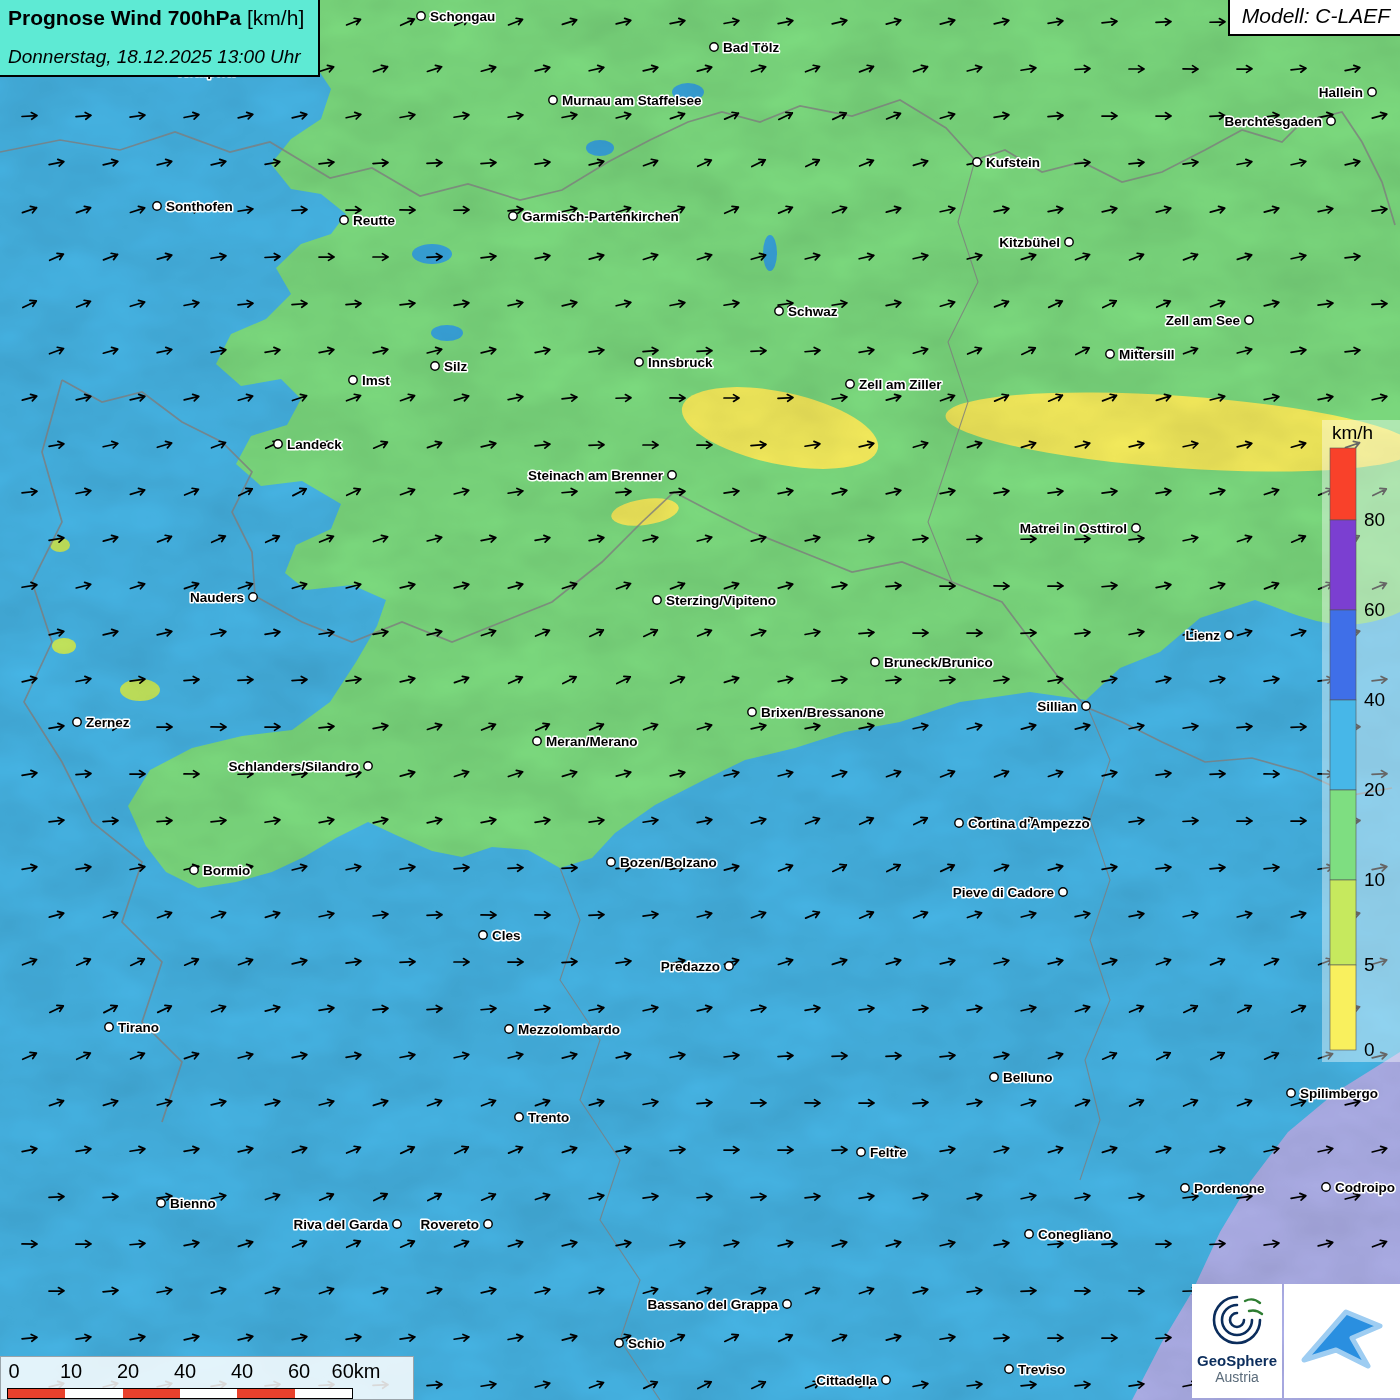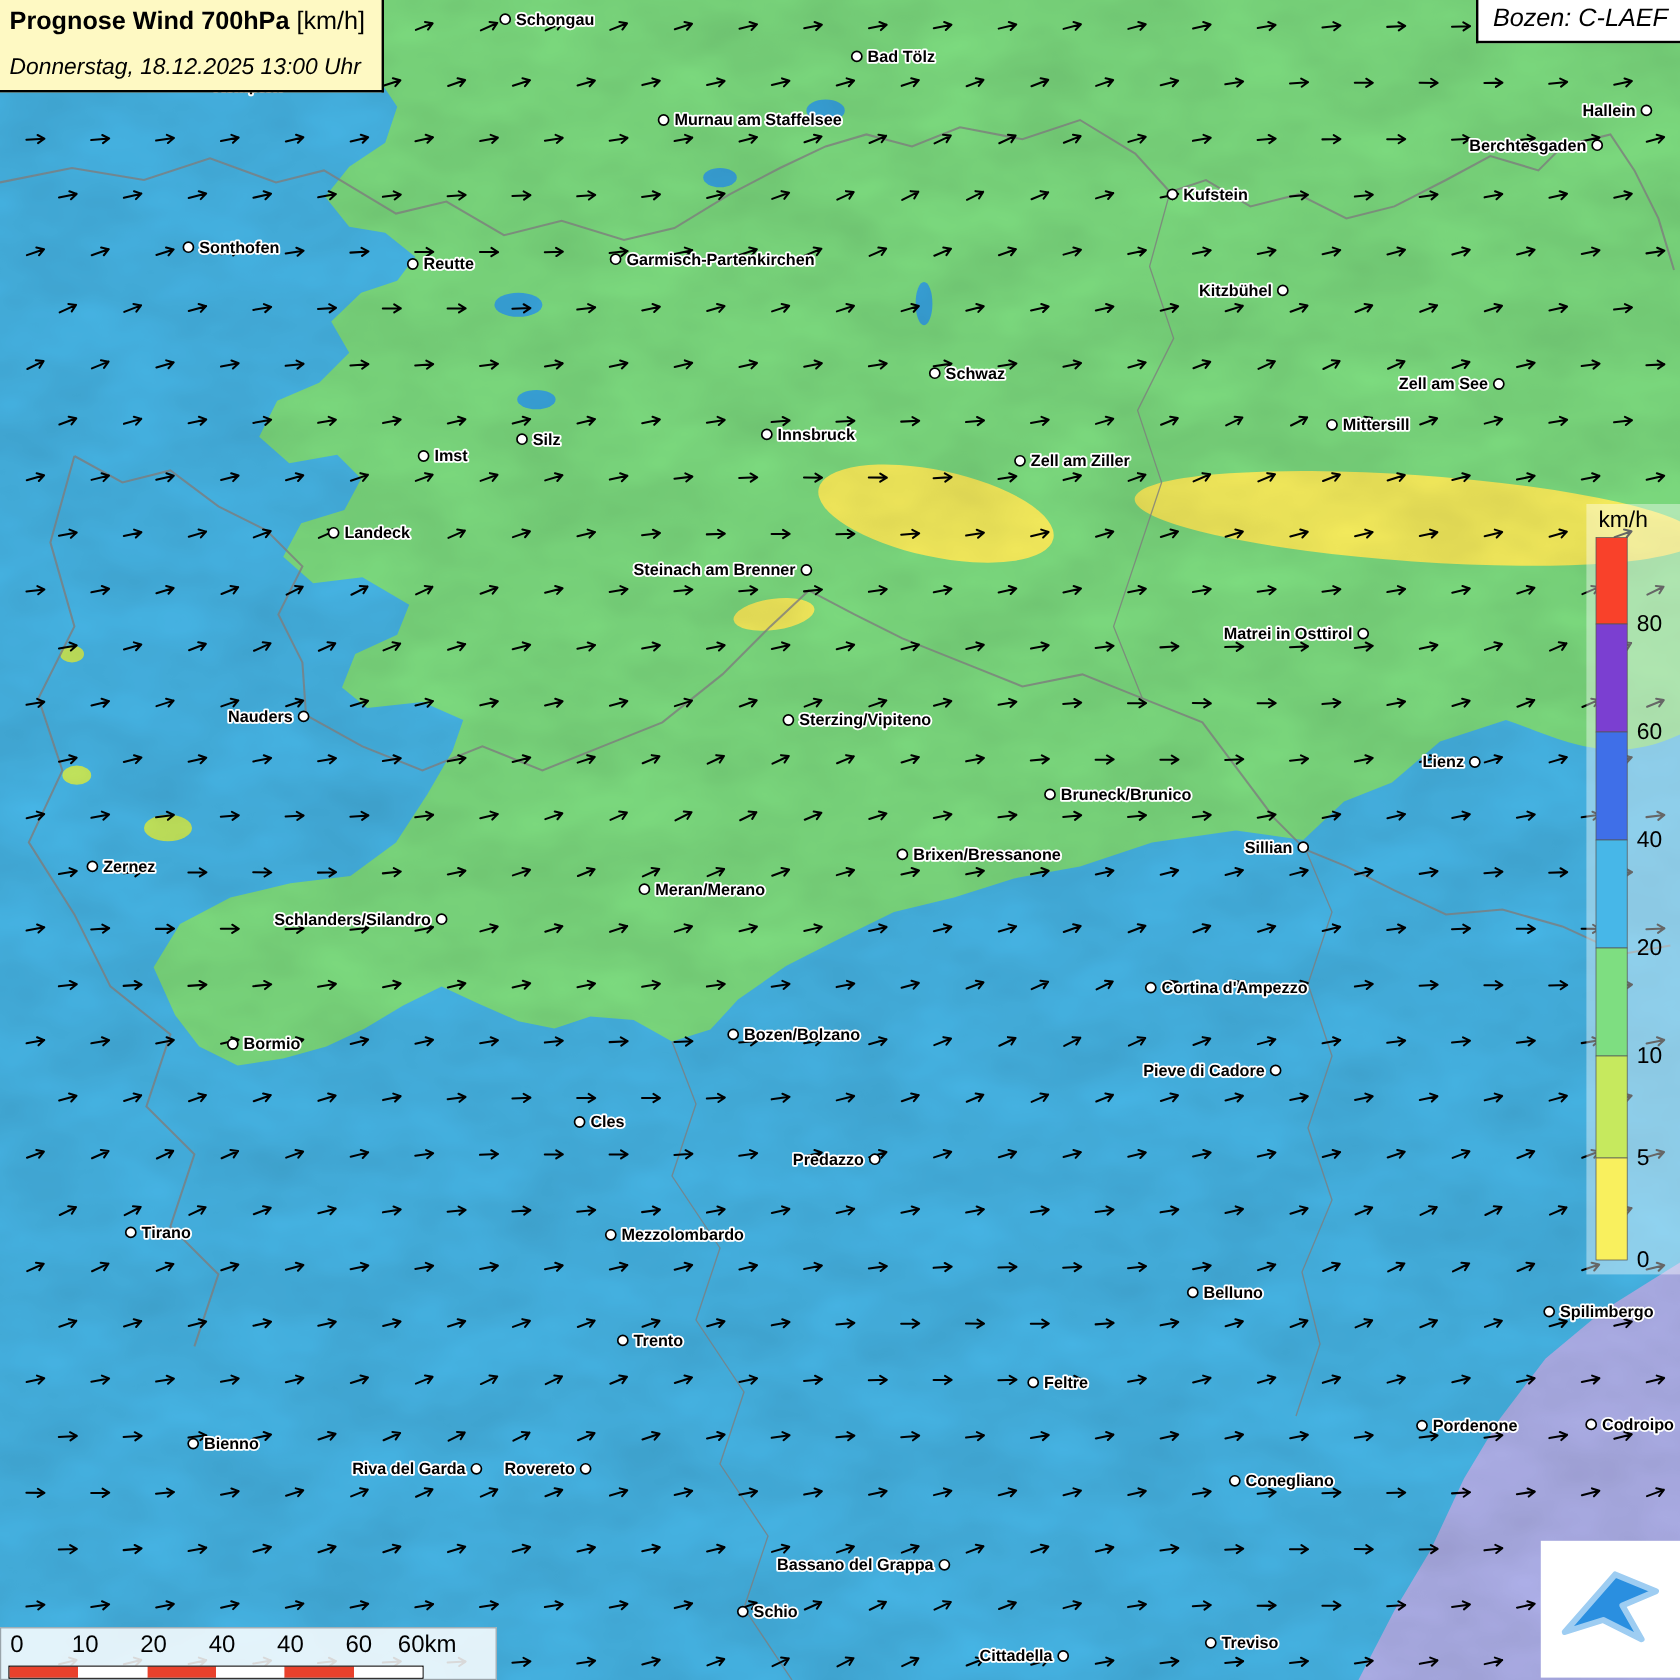--- a/index.html
+++ b/index.html
@@ -10,21 +10,21 @@
   #stage{position:absolute;inset:0;width:1400px;height:1400px;}
   #map{position:absolute;left:0;top:0;}
   .city-dot{fill:#ffffff;stroke:#000000;stroke-width:1.4;}
   .city-label{
     font-family:"Liberation Sans",sans-serif;font-size:13.5px;font-weight:bold;
     fill:#000;stroke:#ffffff;stroke-width:3px;paint-order:stroke;stroke-linejoin:round;
   }
   .legend-unit{font-family:"Liberation Sans",sans-serif;font-size:19px;fill:#000;}
   .legend-tick{font-family:"Liberation Sans",sans-serif;font-size:19px;fill:#000;}
   #titlebox{
-    position:absolute;left:0;top:0;background:#fef9c3;z-index:5;
+    position:absolute;left:0;top:0;background:#5eead4;z-index:5;
     border-right:2px solid #000;border-bottom:2px solid #000;
     padding:5px 14px 7px 8px;
   }
   #titlebox .t1{font-size:21px;line-height:1.2;}
   #titlebox .bold{font-weight:bold;}
   #titlebox .t2{font-size:19px;font-style:italic;margin-top:16px;}
   #modelbox{
     position:absolute;right:0;top:0;background:#ffffff;z-index:5;
     border-left:2px solid #000;border-bottom:2px solid #000;
     padding:4px 10px 6px 12px;font-size:21px;font-style:italic;
@@ -1099,21 +1099,21 @@
           <text x="877" y="1384.5" text-anchor="end" class="city-label">Cittadella</text>
         </g>
       </g>
   </svg>
 
   <div id="titlebox">
     <div class="t1"><span class="bold">Prognose Wind 700hPa</span><span> [km/h]</span></div>
     <div class="t2">Donnerstag, 18.12.2025 13:00 Uhr</div>
   </div>
 
-  <div id="modelbox">Bozen: C-LAEF</div>
+  <div id="modelbox">Modell: C-LAEF</div>
 
   <div id="scalebar">
     <div id="scaleLabels">
         <span class="scale-label" style="left: 13px;">0</span>
         <span class="scale-label" style="left: 70px;">10</span>
         <span class="scale-label" style="left: 127px;">20</span>
         <span class="scale-label" style="left: 184px;">40</span>
         <span class="scale-label" style="left: 241px;">40</span>
         <span class="scale-label" style="left: 298px;">60</span>
         <span class="scale-label" style="left: 355px;">60km</span>
@@ -1121,20 +1121,35 @@
     <div id="scaleBar">
         <div class="scale-seg" style="background: rgb(232, 65, 44);"></div>
         <div class="scale-seg" style="background: rgb(255, 255, 255);"></div>
         <div class="scale-seg" style="background: rgb(232, 65, 44);"></div>
         <div class="scale-seg" style="background: rgb(255, 255, 255);"></div>
         <div class="scale-seg" style="background: rgb(232, 65, 44);"></div>
         <div class="scale-seg" style="background: rgb(255, 255, 255);"></div>
       </div>
   </div>
 
+  <div id="logoGeo" class="logo-box">
+    <svg width="64" height="58" viewBox="0 0 64 58">
+      <g fill="none" stroke="#0b2d5c" stroke-width="2.6" stroke-linecap="round">
+        <path d="M32 5 a23 23 0 1 0 23 23"></path>
+        <path d="M32 13 a15 15 0 1 0 15 15"></path>
+        <path d="M32 21 a7 7 0 1 0 7 7"></path>
+      </g>
+      <g fill="none" stroke="#2e7d32" stroke-width="2.4" stroke-linecap="round">
+        <path d="M40 9 q8 -4 15 2"></path>
+        <path d="M44 19 q7 -2 13 3"></path>
+      </g>
+    </svg>
+    <div class="logo-name">GeoSphere</div>
+    <div class="logo-sub">Austria</div>
+  </div>
 
   <div id="logoArrow" class="logo-box">
     <svg width="100" height="86" viewBox="0 0 100 86">
       <path d="M12 62 L54 14 L88 28 L60 40 L76 68 L44 52 Z" fill="#2a8fe0" stroke="#9ecdf2" stroke-width="5" stroke-linejoin="round"></path>
     </svg>
   </div>
 
 </div>
 
 </body></html>

